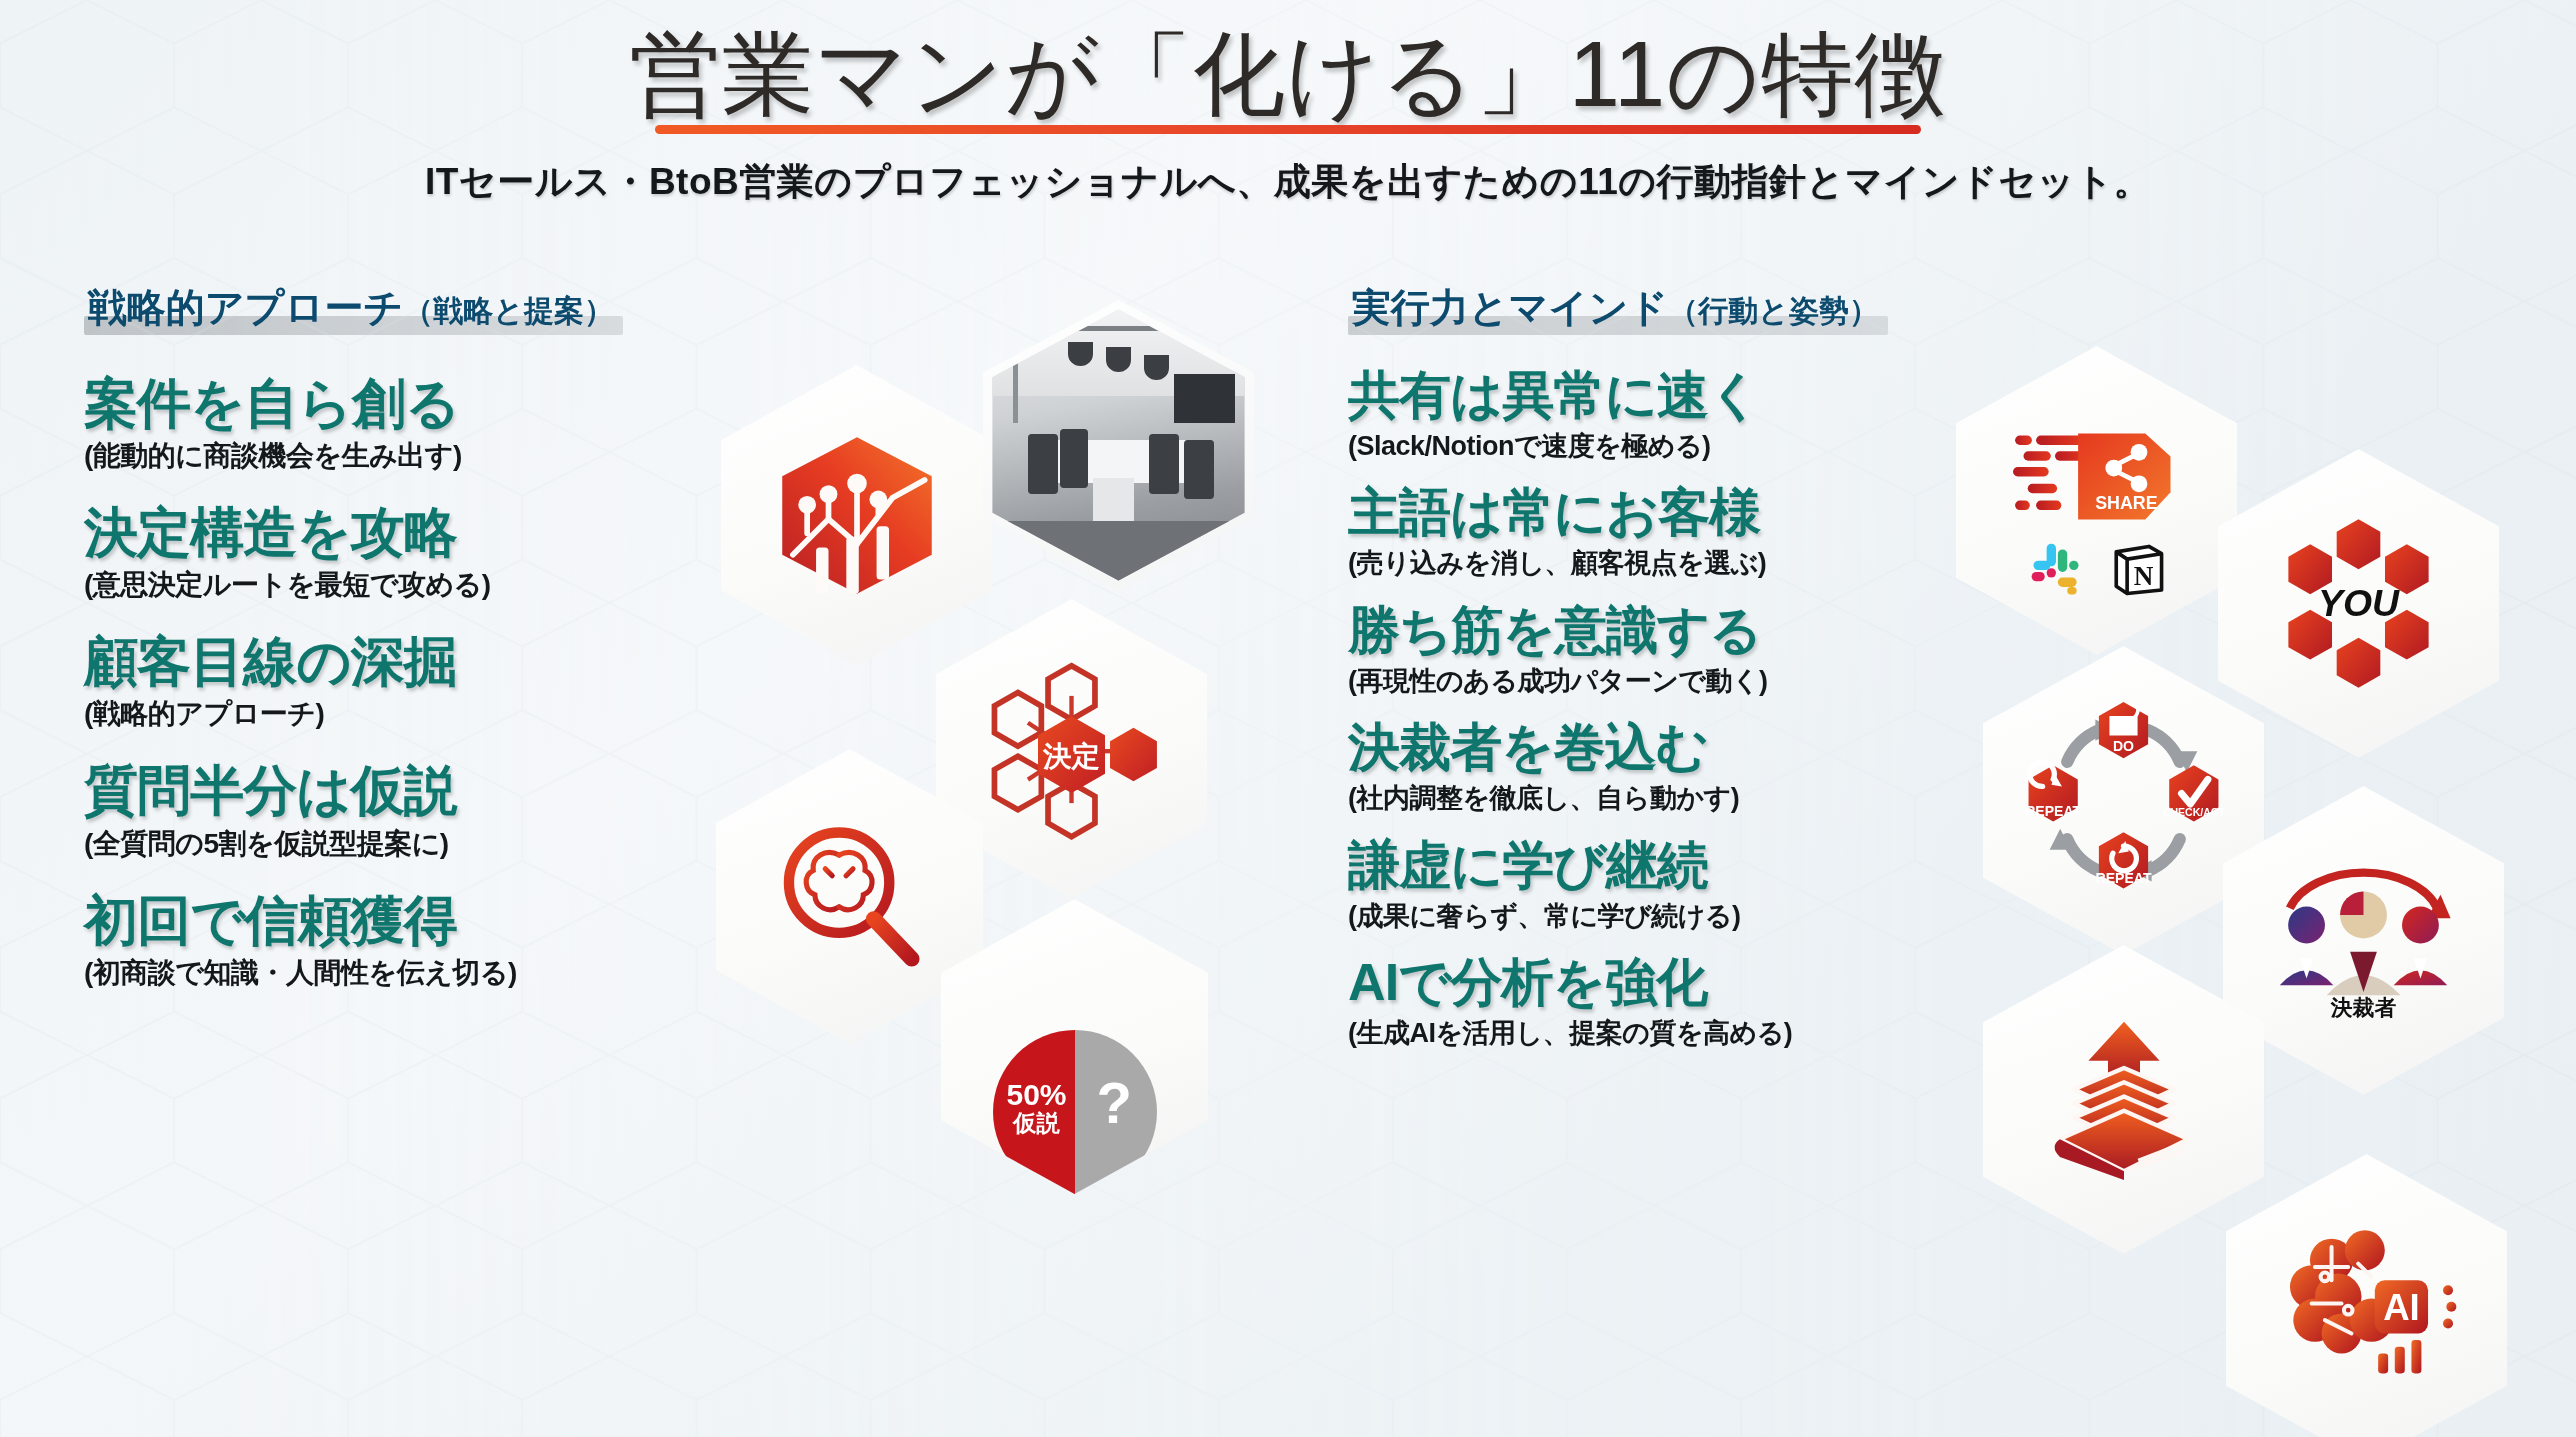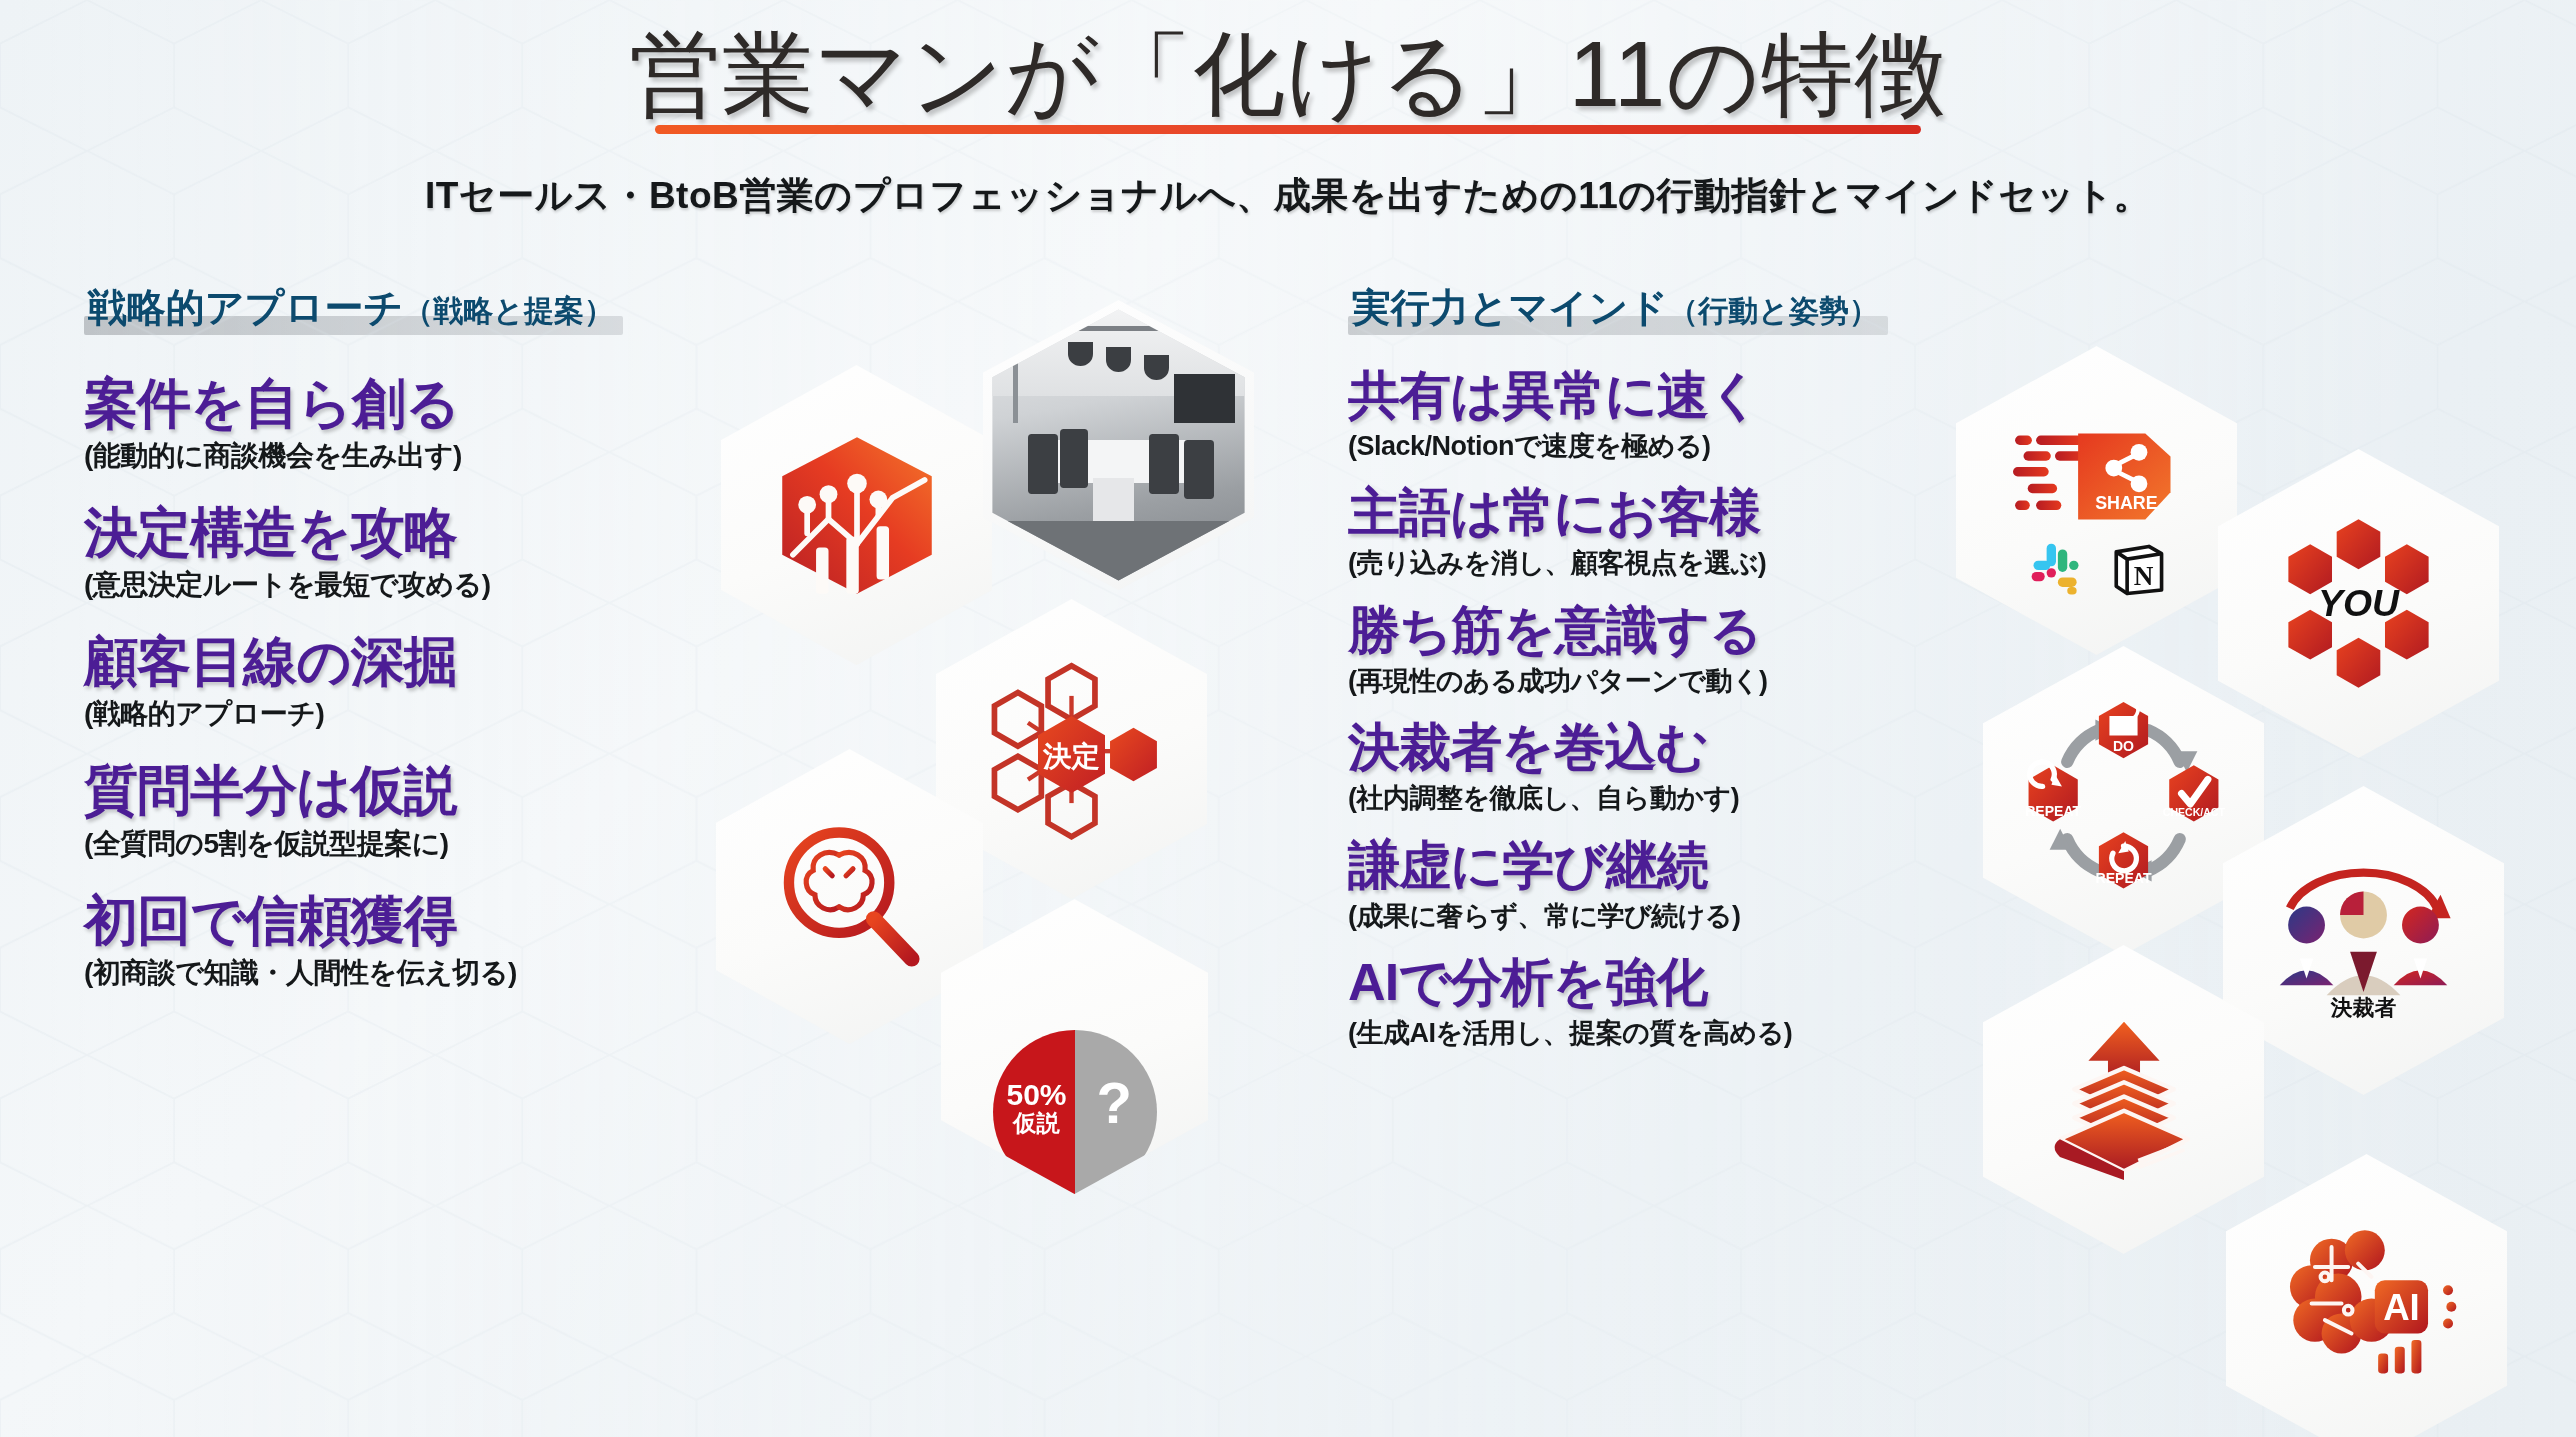--- a/index.html
+++ b/index.html
@@ -18,21 +18,21 @@
     font-size:92px; font-weight:400; color:#2e2a28; letter-spacing:0.9px;
     margin-top:26px; line-height:1.05;
     text-shadow:2.8px 3.7px 4.7px rgba(0,0,0,.22);
     display:inline-block; position:relative; white-space:nowrap;
   }
   .title-underline {
     position:absolute; left:2%; right:2%; bottom:-11.2px; height:8.4px; border-radius:4.7px;
     background:linear-gradient(90deg,#f15a24 0%,#e8472a 45%,#d62b1f 100%);
   }
   .subtitle {
-    margin-top:48px; font-size:37px; font-weight:800; color:#15181a;
+    margin-top:34px; font-size:37px; font-weight:800; color:#15181a;
     letter-spacing:0.5px; text-shadow:0.9px 1.9px 2.8px rgba(0,0,0,.18);
     white-space:nowrap;
   }
 
   
   .col { position:absolute; top:281px; }
   .col-left  { left:84px;  width:580px; }
   .col-right { left:1348px; width:599px; }
 
   .section-head {
@@ -41,21 +41,21 @@
   }
   .section-head .sub { font-size:30px; font-weight:800; }
   .section-head .hl {
     position:absolute; left:0; right:-5.6px; bottom:3.7px; height:19px;
     background:linear-gradient(90deg,rgba(150,155,160,.55),rgba(175,180,185,.45));
     z-index:-1; border-radius:1.9px;
   }
 
   .item { margin-top:28px; }
   .item-title {
-    font-size:54px; font-weight:900; color:#4c1d95; line-height:1.1;
+    font-size:54px; font-weight:900; color:#0f766e; line-height:1.1;
     letter-spacing:-0.9px; white-space:nowrap;
     text-shadow:1.9px 2.8px 3.7px rgba(0,0,0,.2);
   }
   .item-sub {
     font-size:28px; font-weight:800; color:#15181a; margin-top:3.7px;
     letter-spacing:-0.5px; white-space:nowrap;
   }
   .col-right .item { margin-top:20.6px; }
   .col-right .item-title { font-size:52px; }
   .col-right .item-sub { font-size:27px; }

